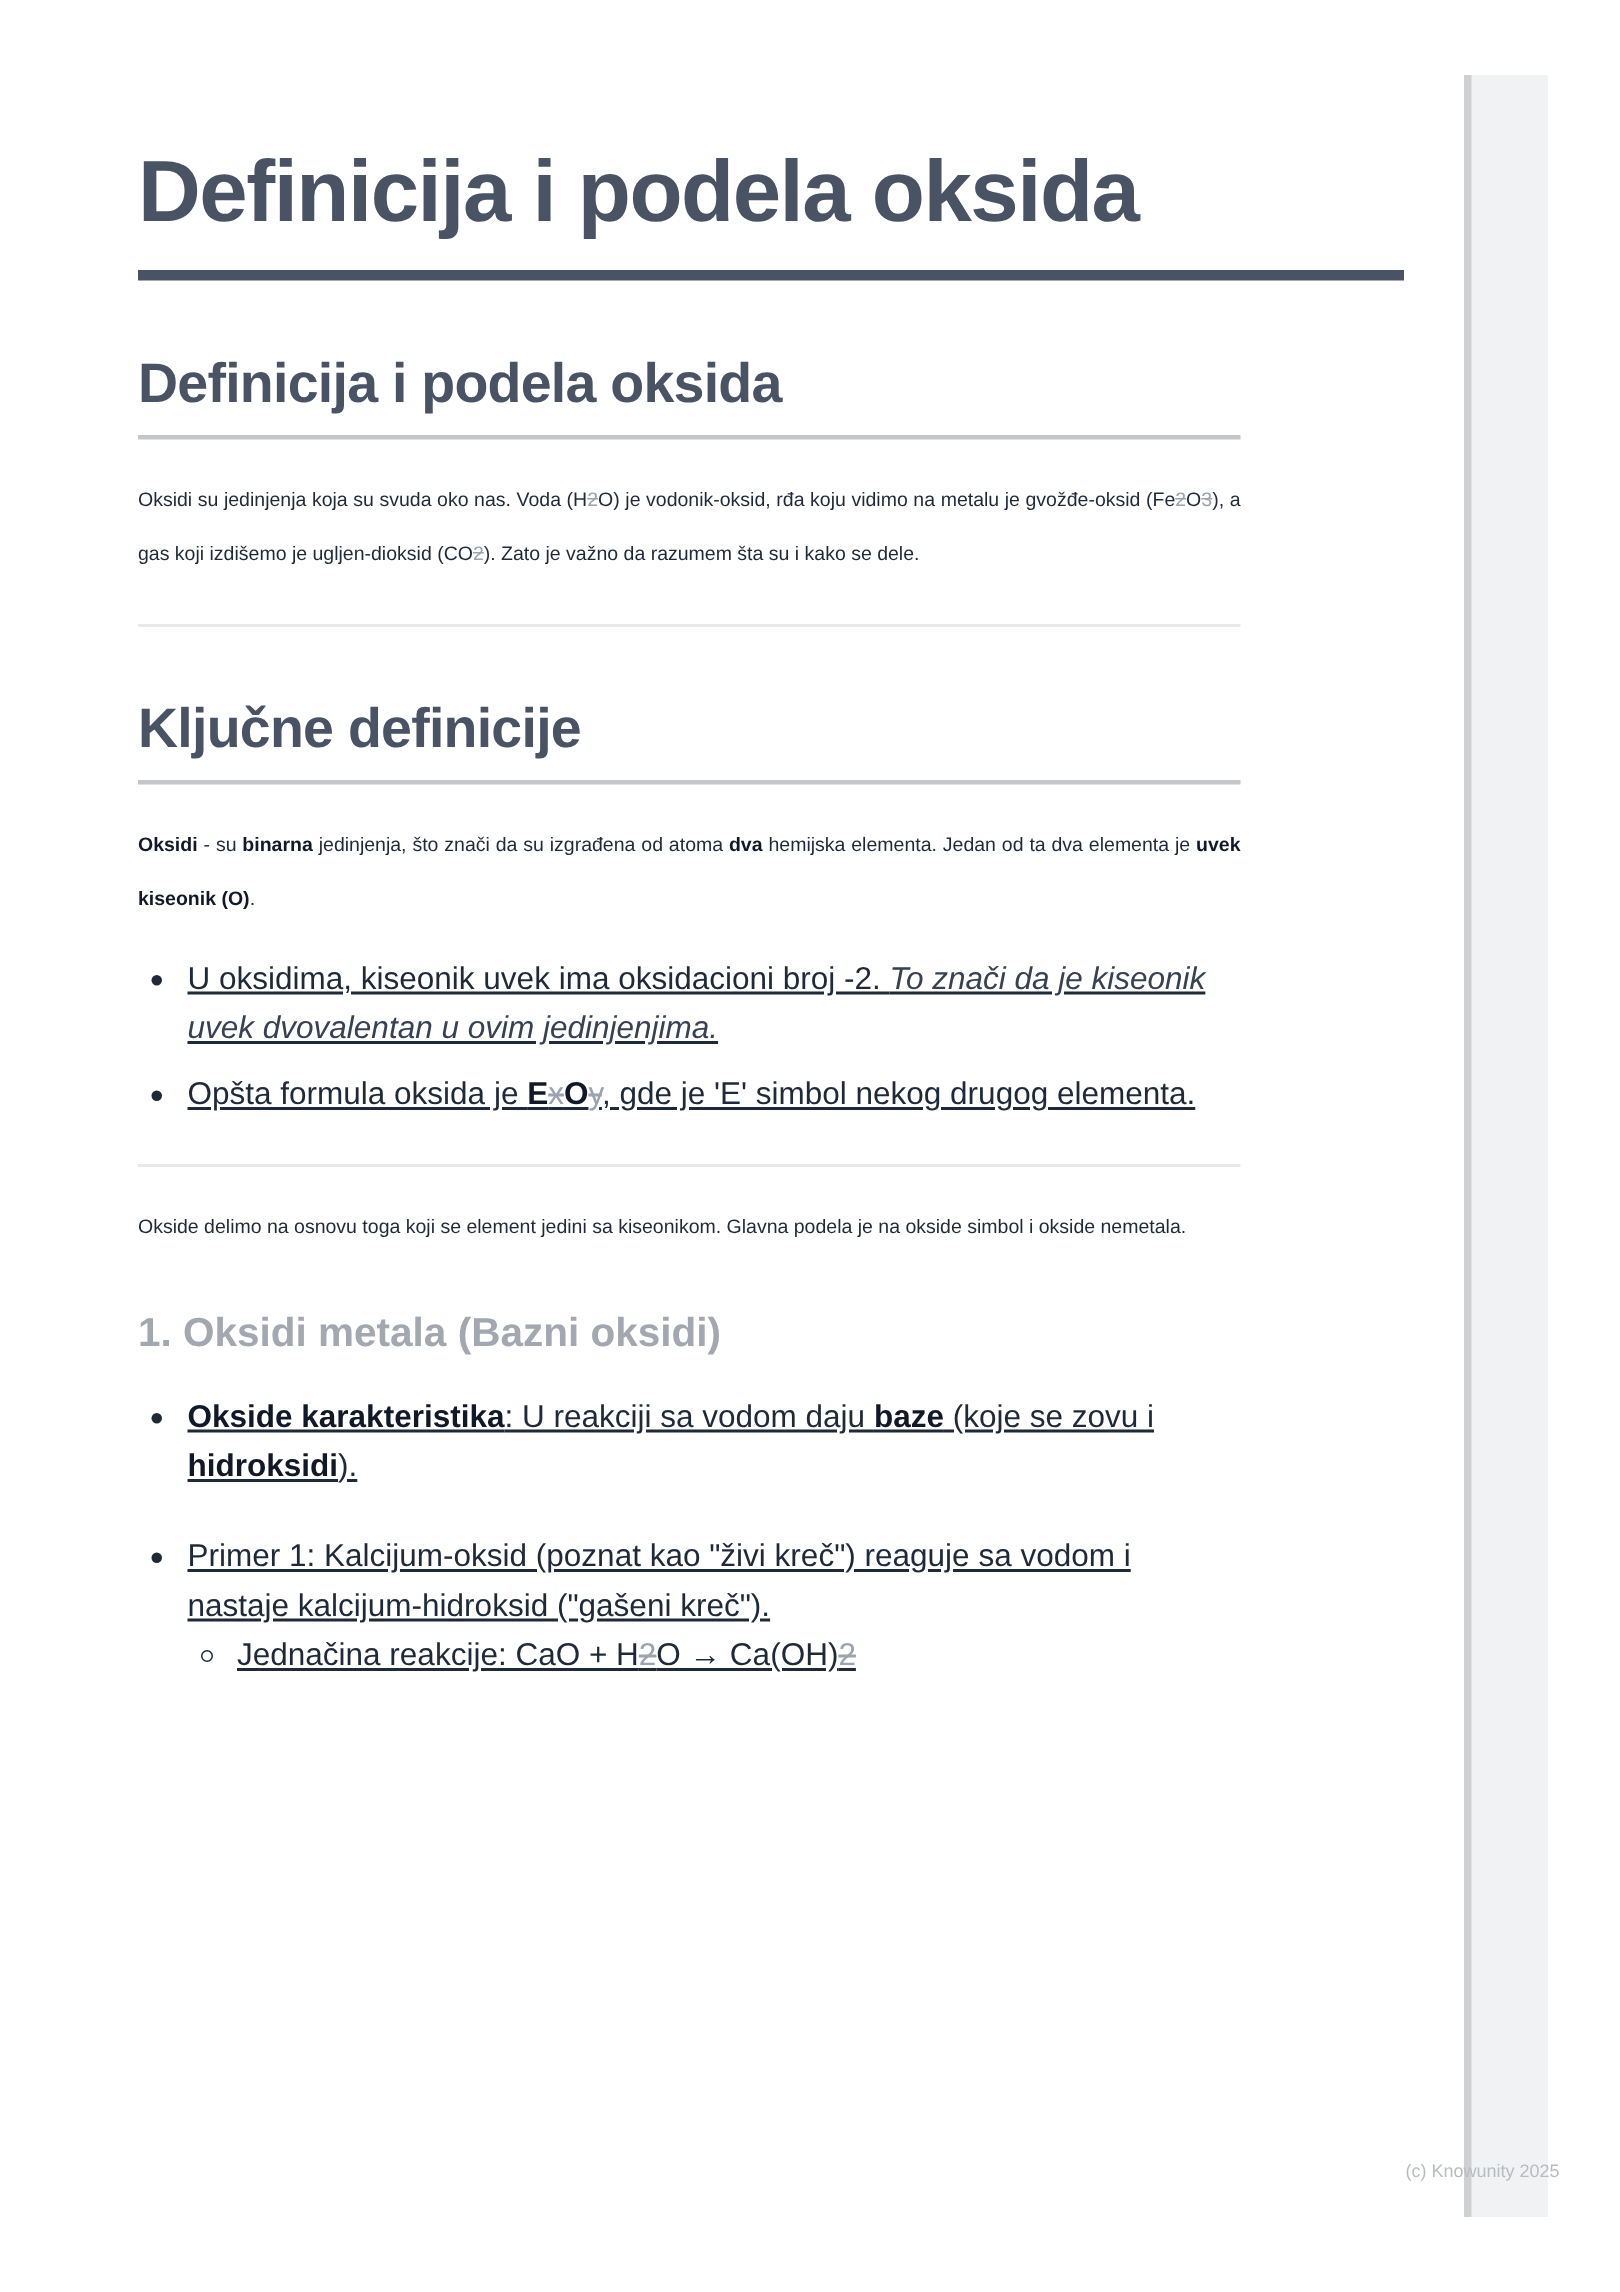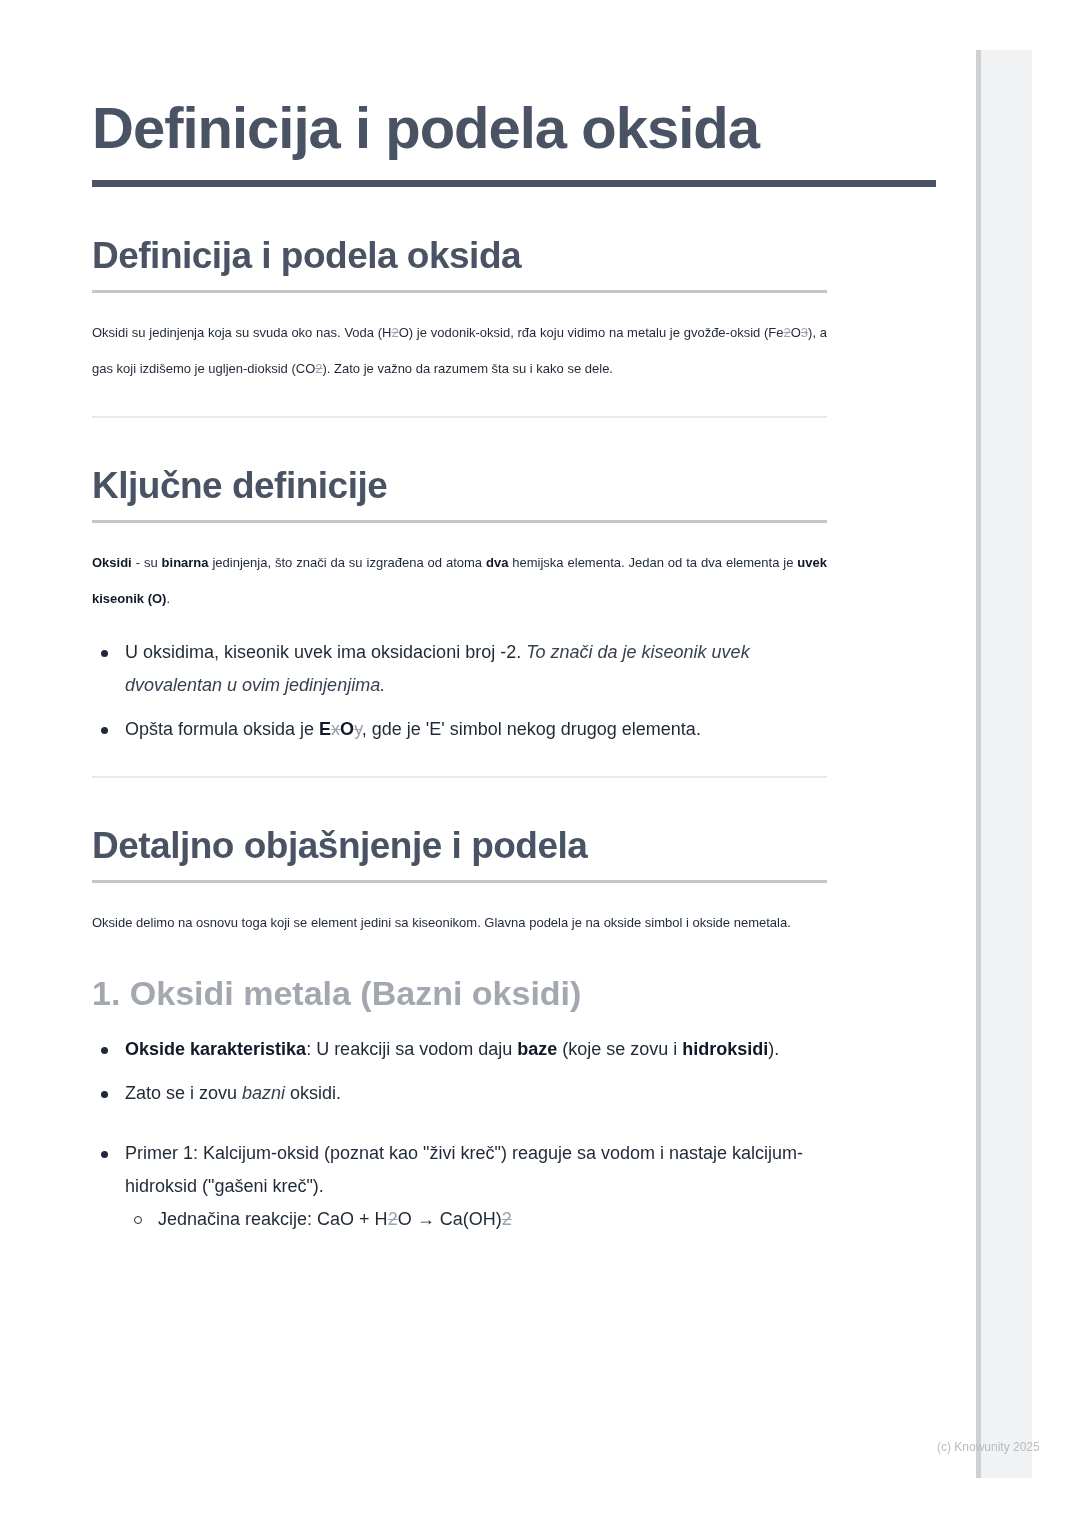--- a/index.html
+++ b/index.html
@@ -5,28 +5,28 @@
   html, body { margin: 0; padding: 0; background: #ffffff; }
   body { width: 1080px; height: 1528px; position: relative; overflow: hidden;
          font-family: "Liberation Sans", "DejaVu Sans", sans-serif; color: #1f2937; }
   .page { position: absolute; left: 92px; top: 0; width: 844px; }
   .doc-title { position: absolute; left: 0; top: 92px; margin: 0; font-size: 58px; font-weight: 700;
                color: #4a5364; letter-spacing: -1px; line-height: 72px; white-space: nowrap; }
   .title-rule { position: absolute; left: 0; top: 180px; width: 844px; height: 7px; background: #4a5364; }
   .content { position: absolute; left: 0; top: 232px; width: 735px; }
   h2 { margin: 0; font-size: 37px; font-weight: 700; color: #4a5364; letter-spacing: -0.5px;
        line-height: 48px; padding-bottom: 10px; border-bottom: 3px solid #c4c6ca; }
-  h3 { margin: 0; font-size: 34px; font-weight: 700; color: #a3a8b0; line-height: 40px; }
+  h3 { margin: 0; font-size: 27px; font-weight: 700; color: #a3a8b0; line-height: 40px; }
   p { margin: 0; font-size: 13px; line-height: 35.5px; color: #1f2937; text-align: justify; }
   b { font-weight: 700; color: #111827; }
   i { font-style: italic; color: #374151; }
   .sub { color: #9ca3af; text-decoration: line-through; }
   .sec-rule { height: 2px; background: #e8e9eb; border: 0; margin: 0; }
   ul { margin: 0; padding: 0; list-style: none; }
-  li { position: relative; padding-left: 33px; font-size: 18px; line-height: 33px; color: #1f2937; }
+  li { position: relative; padding-left: 33px; font-size: 21px; line-height: 33px; color: #1f2937; text-decoration: underline; }
   li .bullet { position: absolute; left: 9px; top: 14px; width: 7px; height: 7px; border-radius: 50%; background: #1f2937; }
   li.sub-li { padding-left: 66px; }
   li.sub-li .bullet { left: 42px; top: 13px; width: 6px; height: 6px; background: transparent; border: 1.5px solid #1f2937; }
   .side-panel { position: absolute; left: 976px; top: 50px; width: 56px; height: 1428px;
                 background: #f1f2f3; border-left: 5px solid #cfd0d2; box-sizing: border-box; }
   .footer { position: absolute; left: 893px; top: 1440px; font-size: 12px; color: #b8bbc0; white-space: nowrap; margin-left: 44px; }
 </style>
 </head>
 <body>
 
@@ -44,28 +44,26 @@
     <h2 style="margin-top:44px;">Ključne definicije</h2>
     <p style="margin-top:22px;"><b>Oksidi</b><span> - su </span><b>binarna</b><span> jedinjenja, što znači da su izgrađena od atoma </span><b>dva</b><span> hemijska elementa. Jedan od ta dva elementa je </span><b>uvek kiseonik (O)</b><span>.</span></p>
 
     <ul style="margin-top:20px;">
       <li><span class="bullet"></span><span>U oksidima, kiseonik uvek ima oksidacioni broj -2. </span><i>To znači da je kiseonik uvek dvovalentan u ovim jedinjenjima.</i></li>
       <li style="margin-top:11px;"><span class="bullet"></span><span>Opšta formula oksida je </span><b>E</b><span class="sub">x</span><b>O</b><span class="sub">y</span><span>, gde je 'E' simbol nekog drugog elementa.</span></li>
     </ul>
 
     <hr class="sec-rule" style="margin-top:30px;">
 
-    <h2 style="margin-top:44px;">Detaljno objašnjenje i podela</h2>
     <p style="margin-top:22px;">Okside delimo na osnovu toga koji se element jedini sa kiseonikom. Glavna podela je na okside simbol i okside nemetala.</p>
 
     <h3 style="margin-top:32px;">1. Oksidi metala (Bazni oksidi)</h3>
 
     <ul style="margin-top:20px;">
       <li><span class="bullet"></span><b>Okside karakteristika</b><span>: U reakciji sa vodom daju </span><b>baze</b><span> (koje se zovu i </span><b>hidroksidi</b><span>).</span></li>
-      <li style="margin-top:11px;"><span class="bullet"></span><span>Zato se i zovu </span><i>bazni</i><span> oksidi.</span></li>
       <li style="margin-top:27px;"><span class="bullet"></span><span>Primer 1: Kalcijum-oksid (poznat kao "živi kreč") reaguje sa vodom i nastaje kalcijum-hidroksid ("gašeni kreč").</span></li>
       <li class="sub-li"><span class="bullet"></span><span>Jednačina reakcije: CaO + H</span><span class="sub">2</span><span>O → Ca(OH)</span><span class="sub">2</span></li>
     </ul>
   </div>
 </div>
 
 <div class="side-panel"></div>
 <div class="footer">(c) Knowunity 2025</div>
 
 </body></html>

